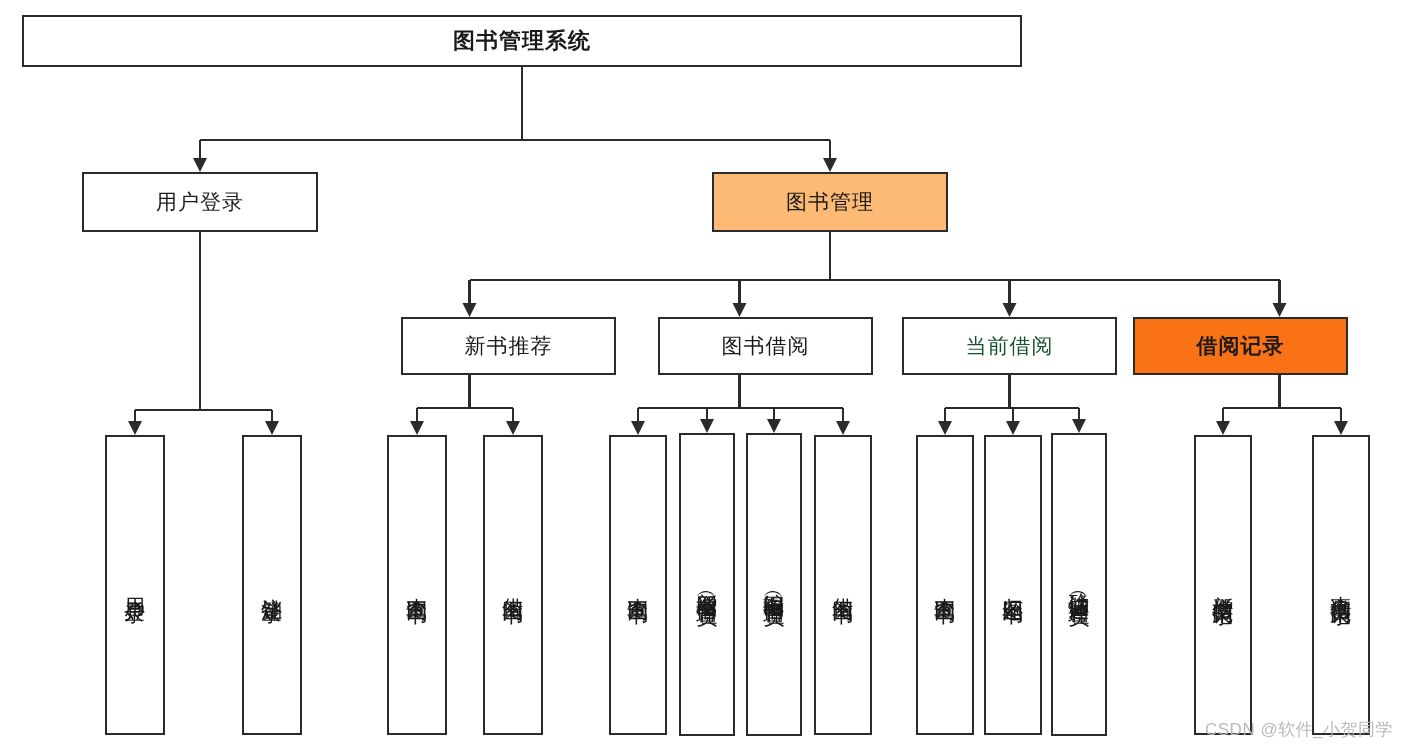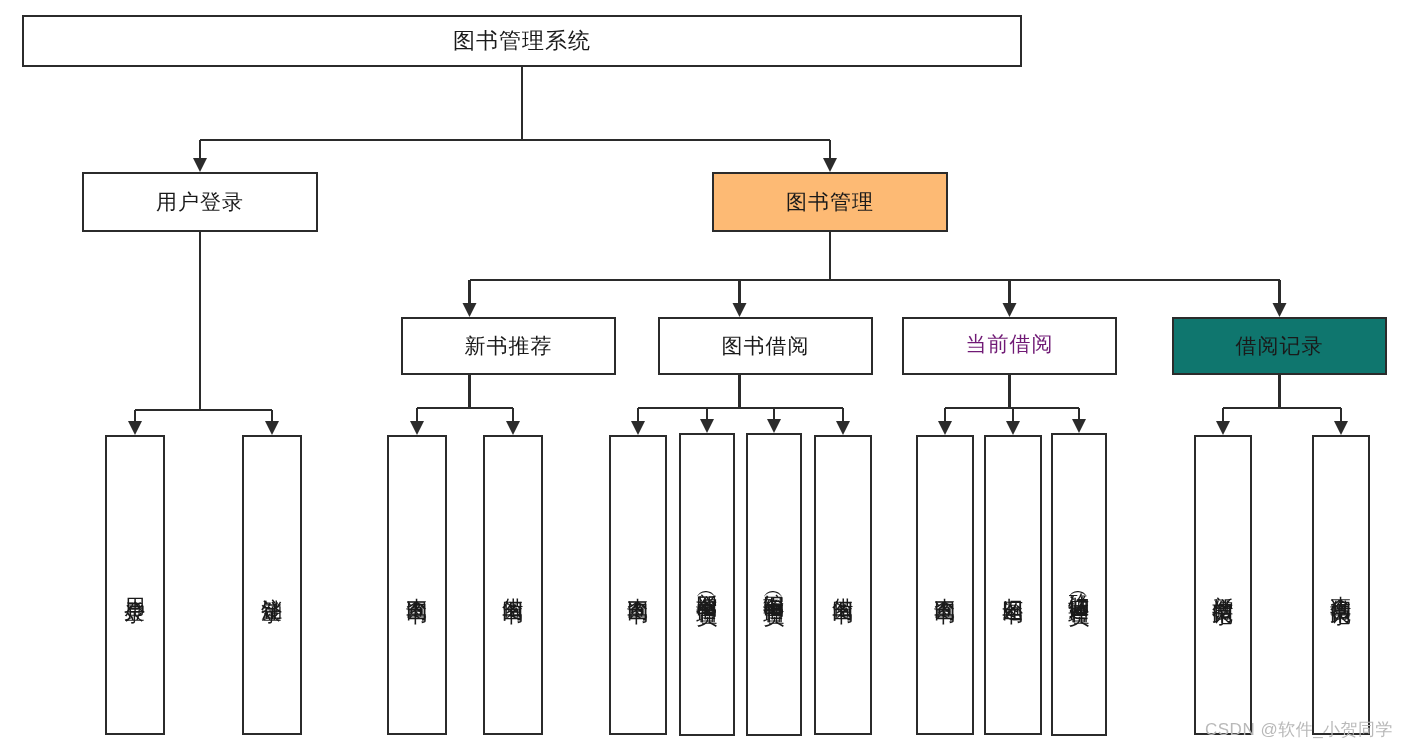--- a/index.html
+++ b/index.html
@@ -48,21 +48,21 @@
     justify-content: center;
   }
   .node.vertical .node-label {
     writing-mode: vertical-rl;
     text-orientation: upright;
     font-size: 21px;
     line-height: 1.22;
     letter-spacing: 2px;
     white-space: nowrap;
   }
-  .node.root .node-label { font-size: 22px; }
+  .node.root .node-label { font-size: 22px; font-weight: bold; }
   .watermark {
     position: absolute;
     font-size: 17px;
     color: #b9b9b9;
     white-space: nowrap;
     letter-spacing: 0.5px;
     pointer-events: none;
     margin-left: 9px;
   }
 </style>
@@ -136,23 +136,23 @@
       <div class="node horizontal" style="left: 712px; top: 172px; width: 236px; height: 60px; border-color: rgb(43, 43, 43); background: #fdba74;">
         <span class="node-label" style="color: rgb(26, 26, 26);">图书管理</span>
       </div>
       <div class="node horizontal" style="left: 362px; top: 317px; width: 215px; height: 58px; border-color: rgb(43, 43, 43); background: rgb(255, 255, 255); margin-left: 39px;">
         <span class="node-label" style="color: rgb(26, 26, 26);">新书推荐</span>
       </div>
       <div class="node horizontal" style="left: 632px; top: 317px; width: 215px; height: 58px; border-color: rgb(43, 43, 43); background: rgb(255, 255, 255); margin-left: 26px;">
         <span class="node-label" style="color: rgb(26, 26, 26);">图书借阅</span>
       </div>
       <div class="node horizontal" style="left: 902px; top: 317px; width: 215px; height: 58px; border-color: rgb(43, 43, 43); background: rgb(255, 255, 255);">
-        <span class="node-label" style="color: #701a75; font-family: Liberation Mono, monospace;">当前借阅</span>
+        <span class="node-label" style="color: #14532d;">当前借阅</span>
       </div>
-      <div class="node horizontal" style="left: 1172px; top: 317px; width: 215px; height: 58px; border-color: rgb(43, 43, 43); background: #0f766e;">
+      <div class="node horizontal" style="left: 1133px; top: 317px; width: 215px; height: 58px; border-color: rgb(43, 43, 43); background: #f97316; font-weight: bold;">
         <span class="node-label" style="color: rgb(26, 26, 26);">借阅记录</span>
       </div>
       <div class="node vertical" style="left: 105px; top: 435px; width: 60px; height: 300px; border-color: rgb(43, 43, 43); background: rgb(255, 255, 255);">
         <span class="node-label" style="color: rgb(26, 26, 26);">用户登录</span>
       </div>
       <div class="node vertical" style="left: 242px; top: 435px; width: 60px; height: 300px; border-color: rgb(43, 43, 43); background: rgb(255, 255, 255);">
         <span class="node-label" style="color: rgb(26, 26, 26);">注销登录</span>
       </div>
       <div class="node vertical" style="left: 387px; top: 435px; width: 60px; height: 300px; border-color: rgb(43, 43, 43); background: rgb(255, 255, 255);">
         <span class="node-label" style="color: rgb(26, 26, 26);">查询图书</span>

